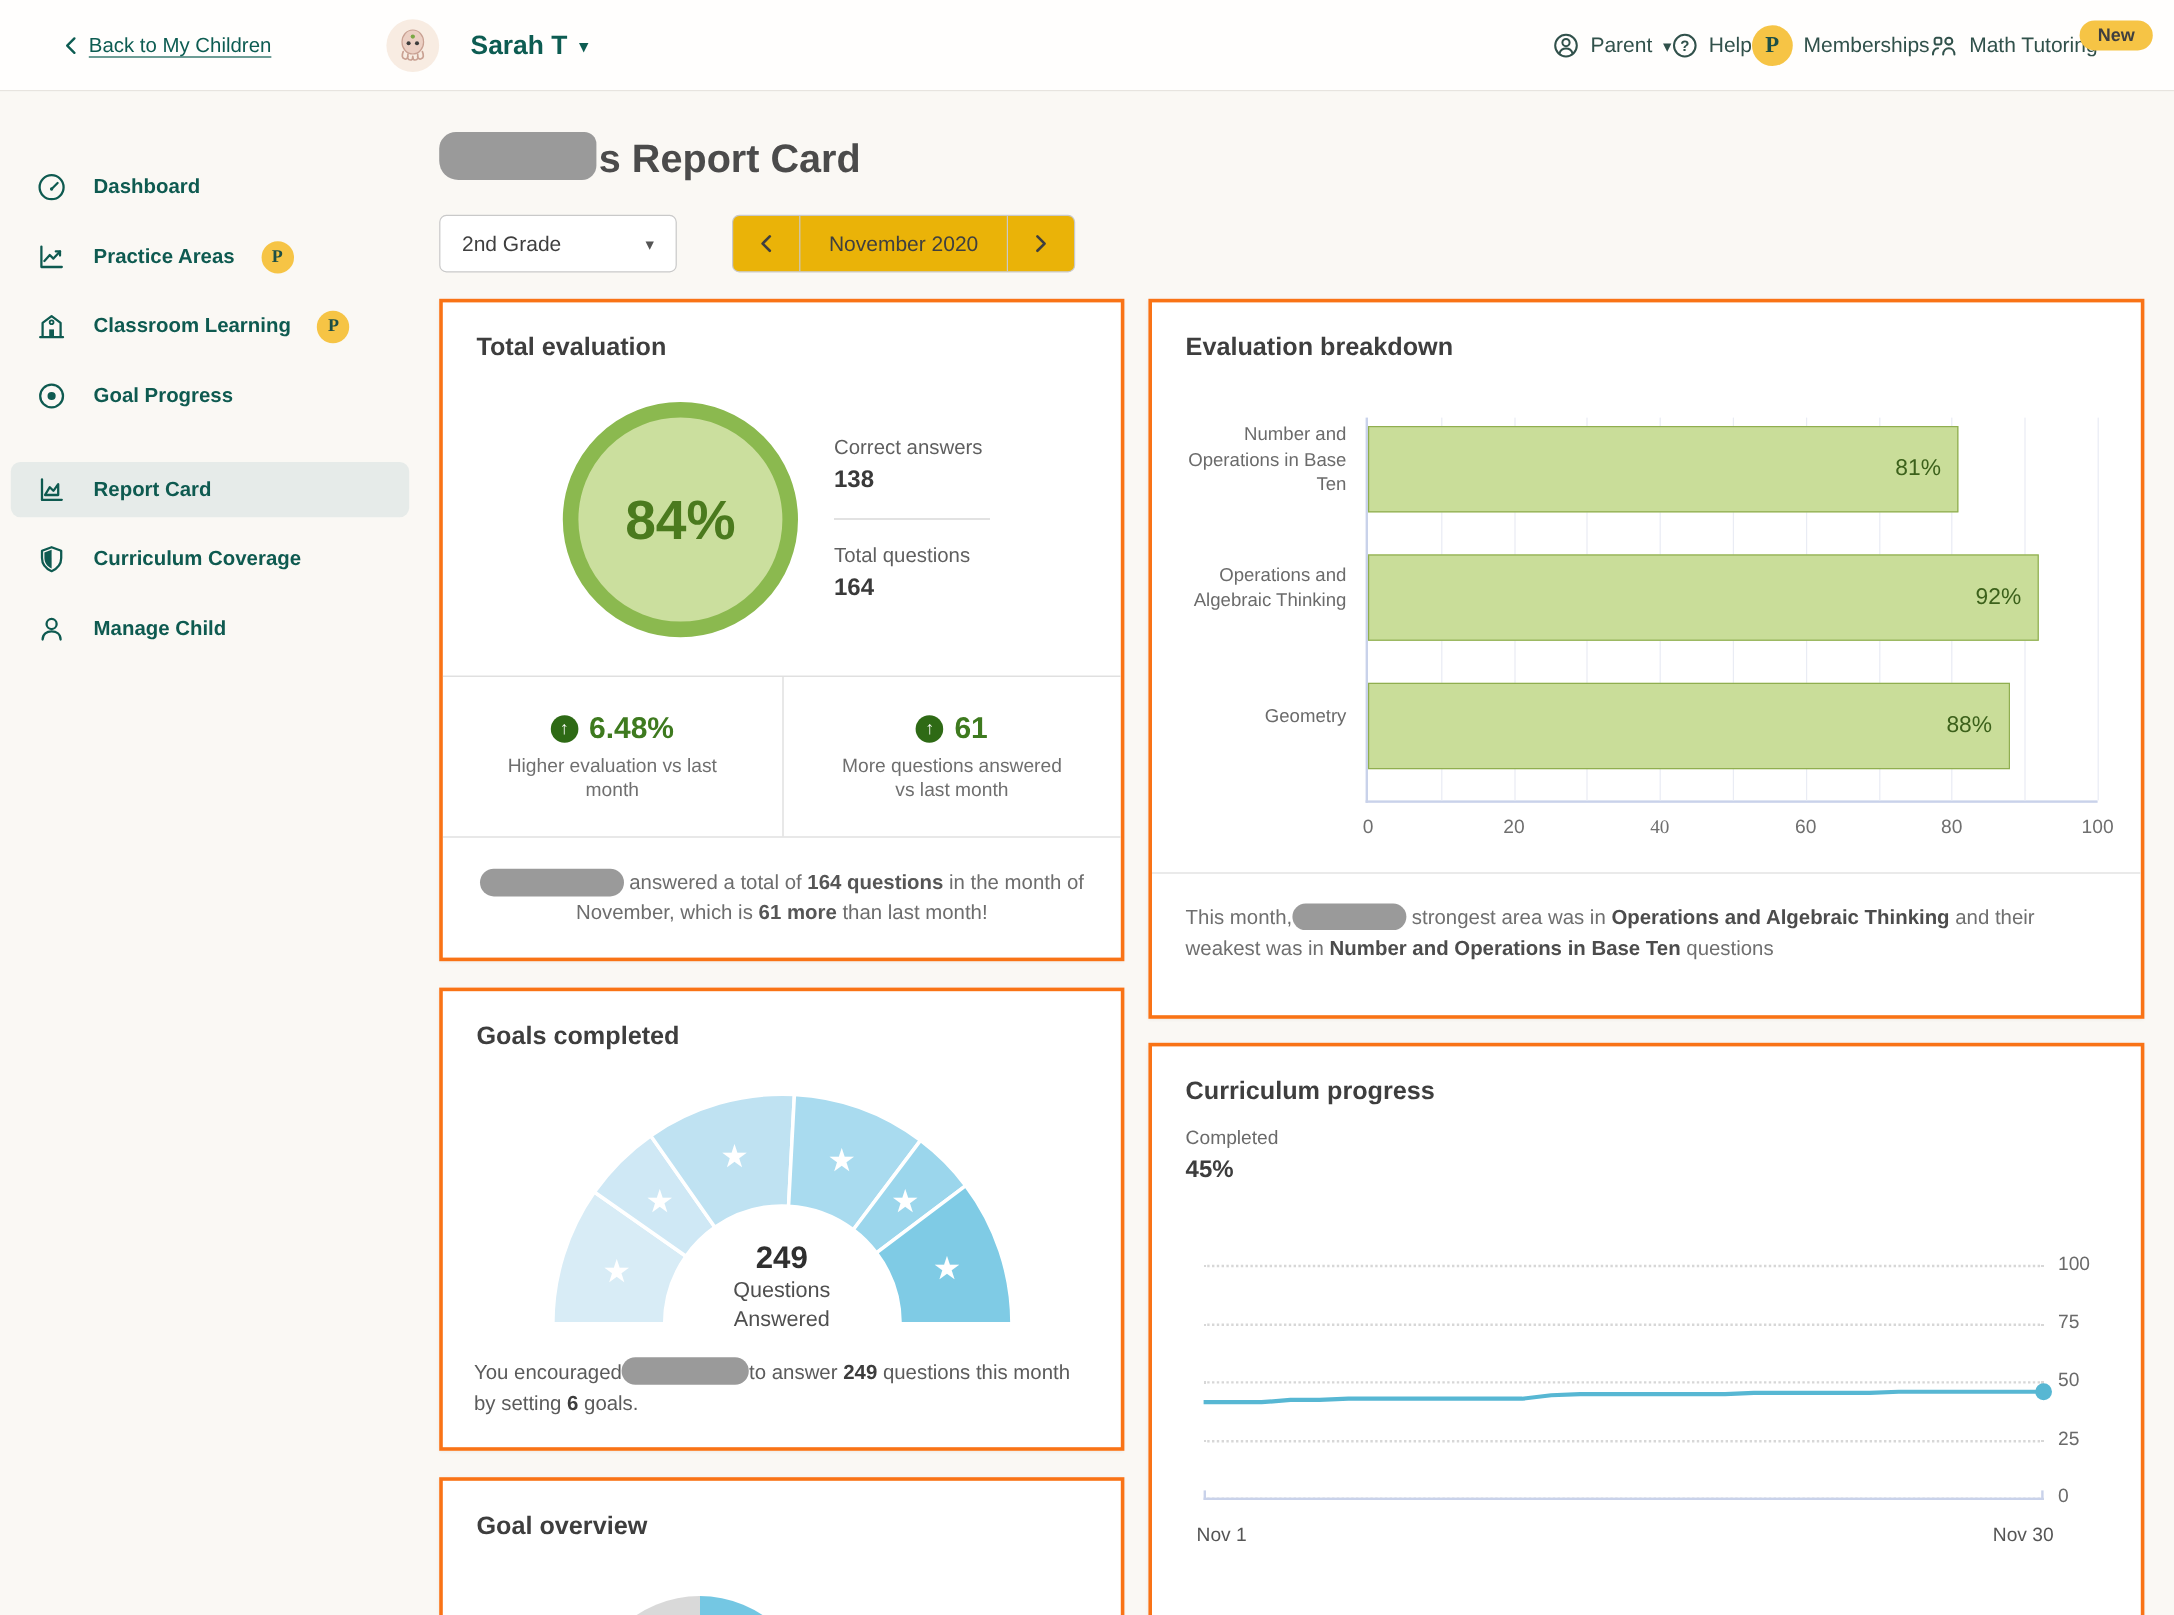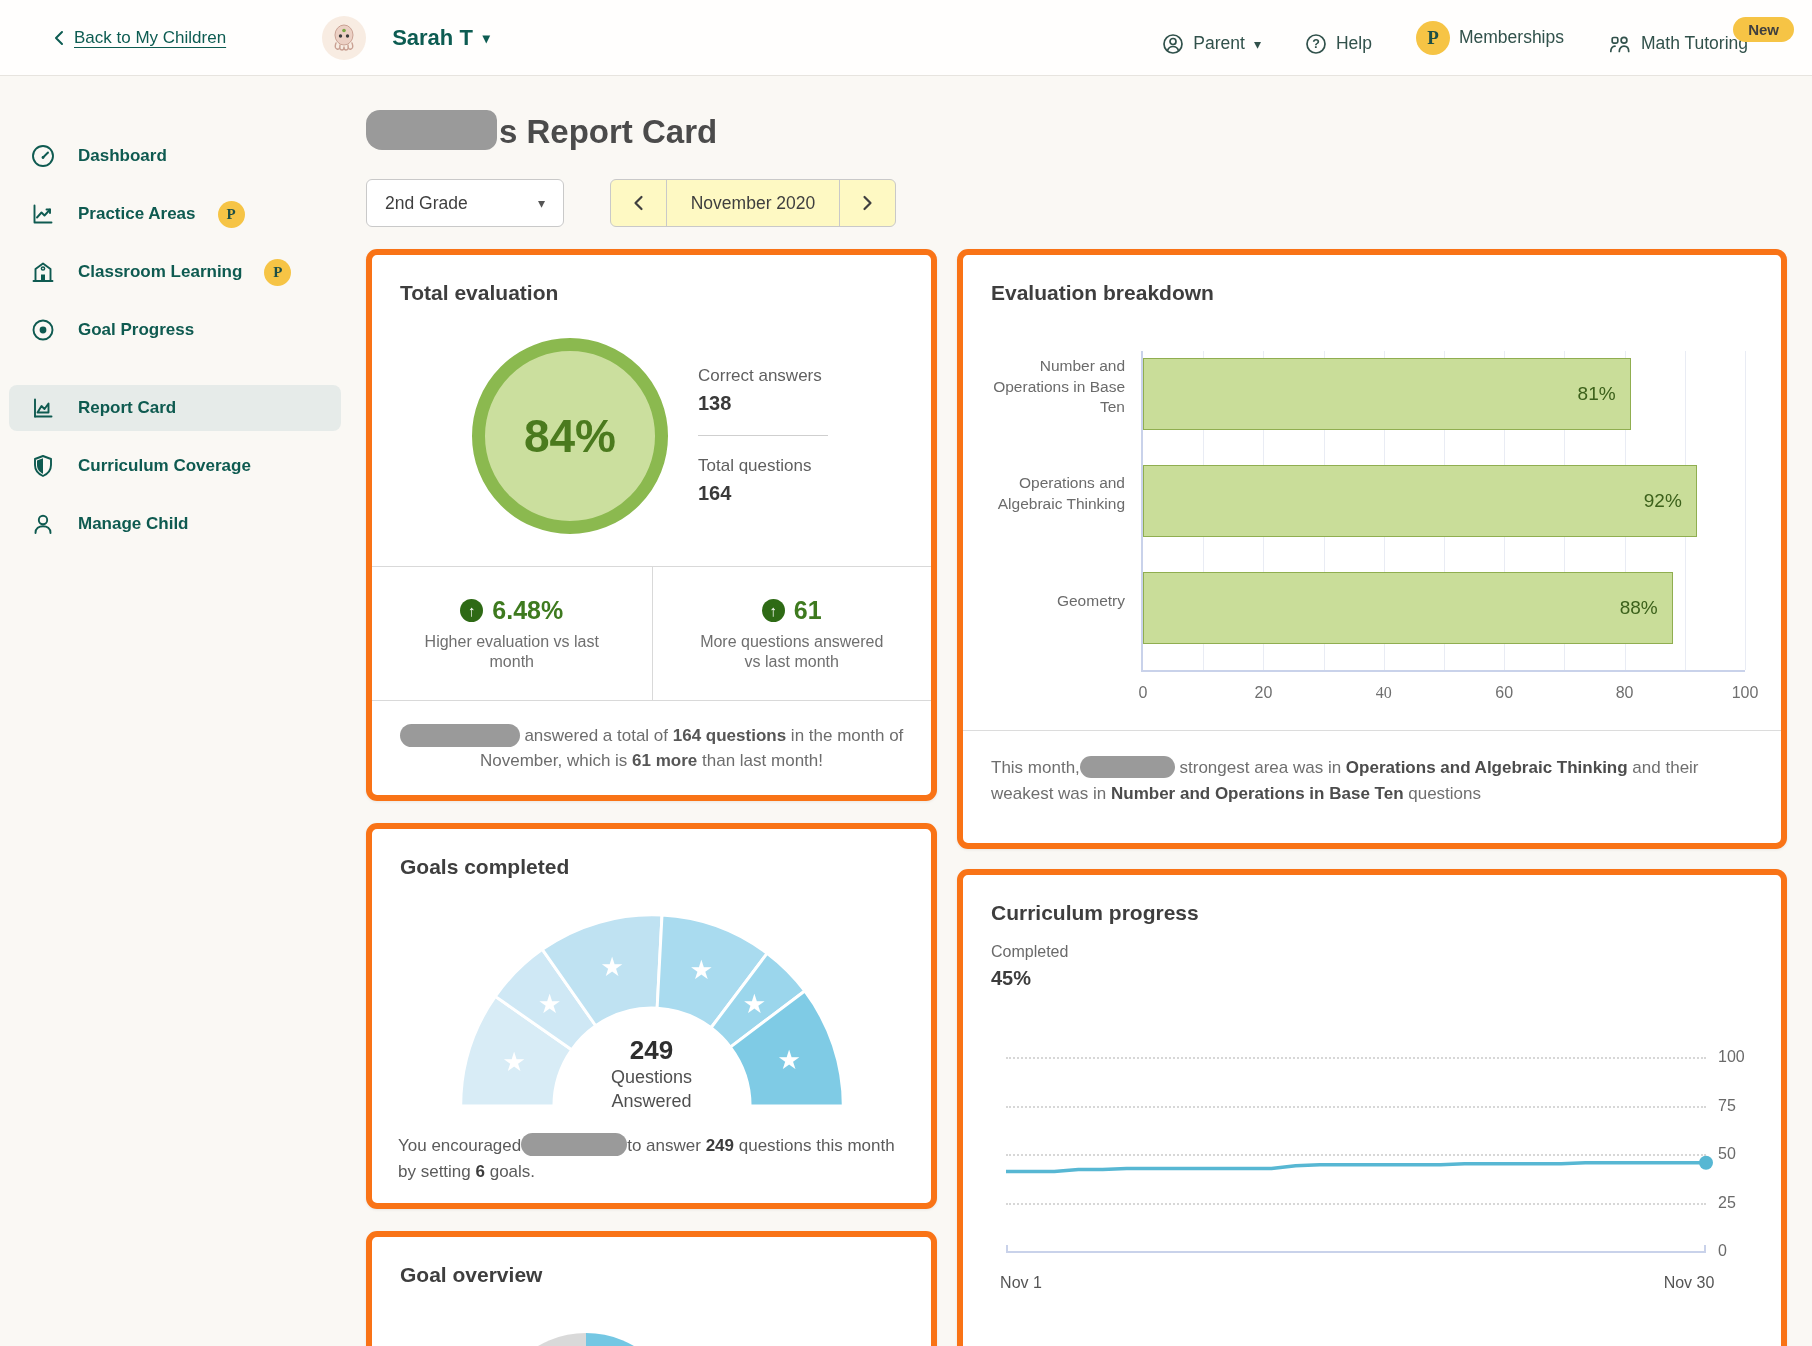--- a/index.html
+++ b/index.html
@@ -22,21 +22,21 @@
     color: #0d5c52; font-size: 17px; cursor: pointer;
   }
   .back-link .lbl { text-decoration: underline; text-underline-offset: 4px; }
   .avatar {
     width: 44px; height: 44px; border-radius: 50%; background: #f8ece2;
     margin-left: 96px; display: flex; align-items: center; justify-content: center;
     overflow: hidden; flex: none;
   }
   .child-name { margin-left: 26px; font-size: 22px; font-weight: 800; color: #0d5c52; display:flex; align-items:center; gap:10px; cursor:pointer; }
   .caret { font-size: 14px; color: #0d5c52; }
-  .header-right { margin-left: auto; display: flex; align-items: flex-end; gap: 44px; margin-right: 64px; }
+  .header-right { margin-left: auto; display: flex; align-items: center; margin-right: 64px; }
   .hnav { display: flex; align-items: center; gap: 9px; font-size: 17.5px; color: #31514b; font-weight: 500; cursor: pointer; }
   .hnav svg { display: block; }
   .p-circle {
     width: 34px; height: 34px; border-radius: 50%; background: #f6c445;
     display: flex; align-items: center; justify-content: center;
     color: #1d4f46; font-weight: 800; font-size: 19px; font-family: "Liberation Serif", serif;
   }
   .new-badge {
     position: absolute; top: 17px; right: 18px; background: #f6c445; color: #3f3f3f;
     font-size: 15px; font-weight: 600; padding: 4px 15px; border-radius: 14px;
@@ -62,32 +62,32 @@
   .page-title { margin-top: 34px; font-size: 33px; font-weight: 700; color: #4b4b4b; }
   .redacted { display: inline-block; background: #9a9a9a; border-radius: 12px; vertical-align: -6px; }
   .title-blob { width: 131px; height: 40px; border-radius: 14px 10px 12px 16px; vertical-align: -7px; margin-right: 2px;}
 
   .controls { margin-top: 28px; display: flex; align-items: flex-start; gap: 46px; }
   .grade-select {
     width: 198px; height: 48px; background: #fff; border: 1px solid #c9c9c9; border-radius: 6px;
     display: flex; align-items: center; padding: 0 18px; font-size: 17.5px; color: #3f3f3f; cursor: pointer;
   }
   .grade-select .caret { margin-left: auto; color: #555; }
-  .month-stepper { height: 48px; background: #fef9c3; border: 1px solid #c9c9c9; border-radius: 6px; display: flex; align-items: stretch; }
+  .month-stepper { height: 48px; background: #eab308; border: 1px solid #c9c9c9; border-radius: 6px; display: flex; align-items: stretch; }
   .month-btn { width: 56px; display: flex; align-items: center; justify-content: center; cursor: pointer; }
   .month-btn.prev { border-right: 1px solid #c9c9c9; }
   .month-btn.next { border-left: 1px solid #c9c9c9; }
   .month-label { width: 172px; display: flex; align-items: center; justify-content: center; font-size: 17.5px; color: #3f3f3f; }
 
   .columns { margin-top: 22px; display: flex; gap: 20px; align-items: flex-start; }
   .col-left { width: 571px; display: flex; flex-direction: column; gap: 22px; }
   .col-right { width: 830px; display: flex; flex-direction: column; gap: 20px; }
 
   .card {
-    background: #fff; border: 6px solid #f97316; border-radius: 11px;
+    background: #fff; border: 3px solid #f97316; border-radius: 0;
     box-shadow: 0 1px 3px rgba(0,0,0,.07); overflow: hidden;
   }
   .card-h { font-size: 21px; font-weight: 700; color: #3e3e3e; padding: 26px 28px 0; }
 
   
   .te-card { height: 552px; display: flex; flex-direction: column; }
   .te-body { display: flex; align-items: center; height: 261px; padding: 0 28px; }
   .te-circle {
     width: 196px; height: 196px; border-radius: 50%;
     border: 13px solid #8bb94f; background: #cbdf9e; margin-left: 72px;

